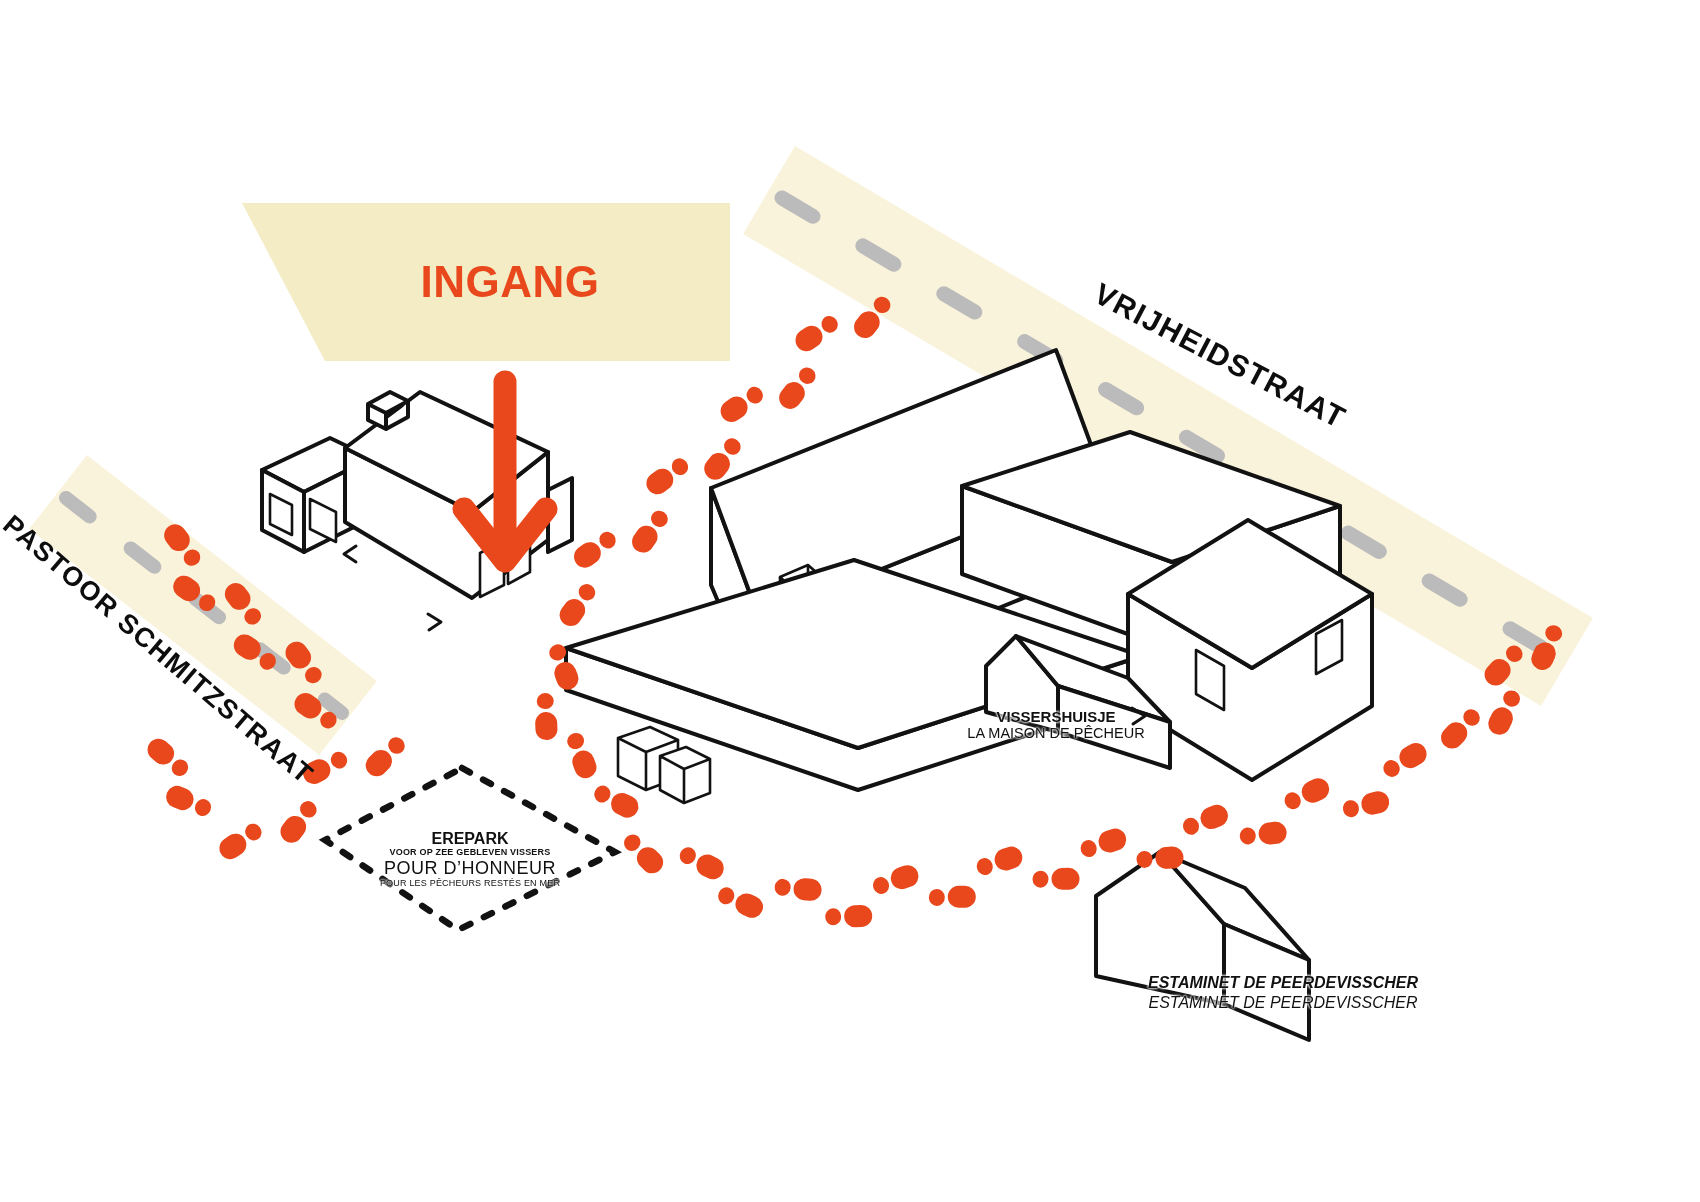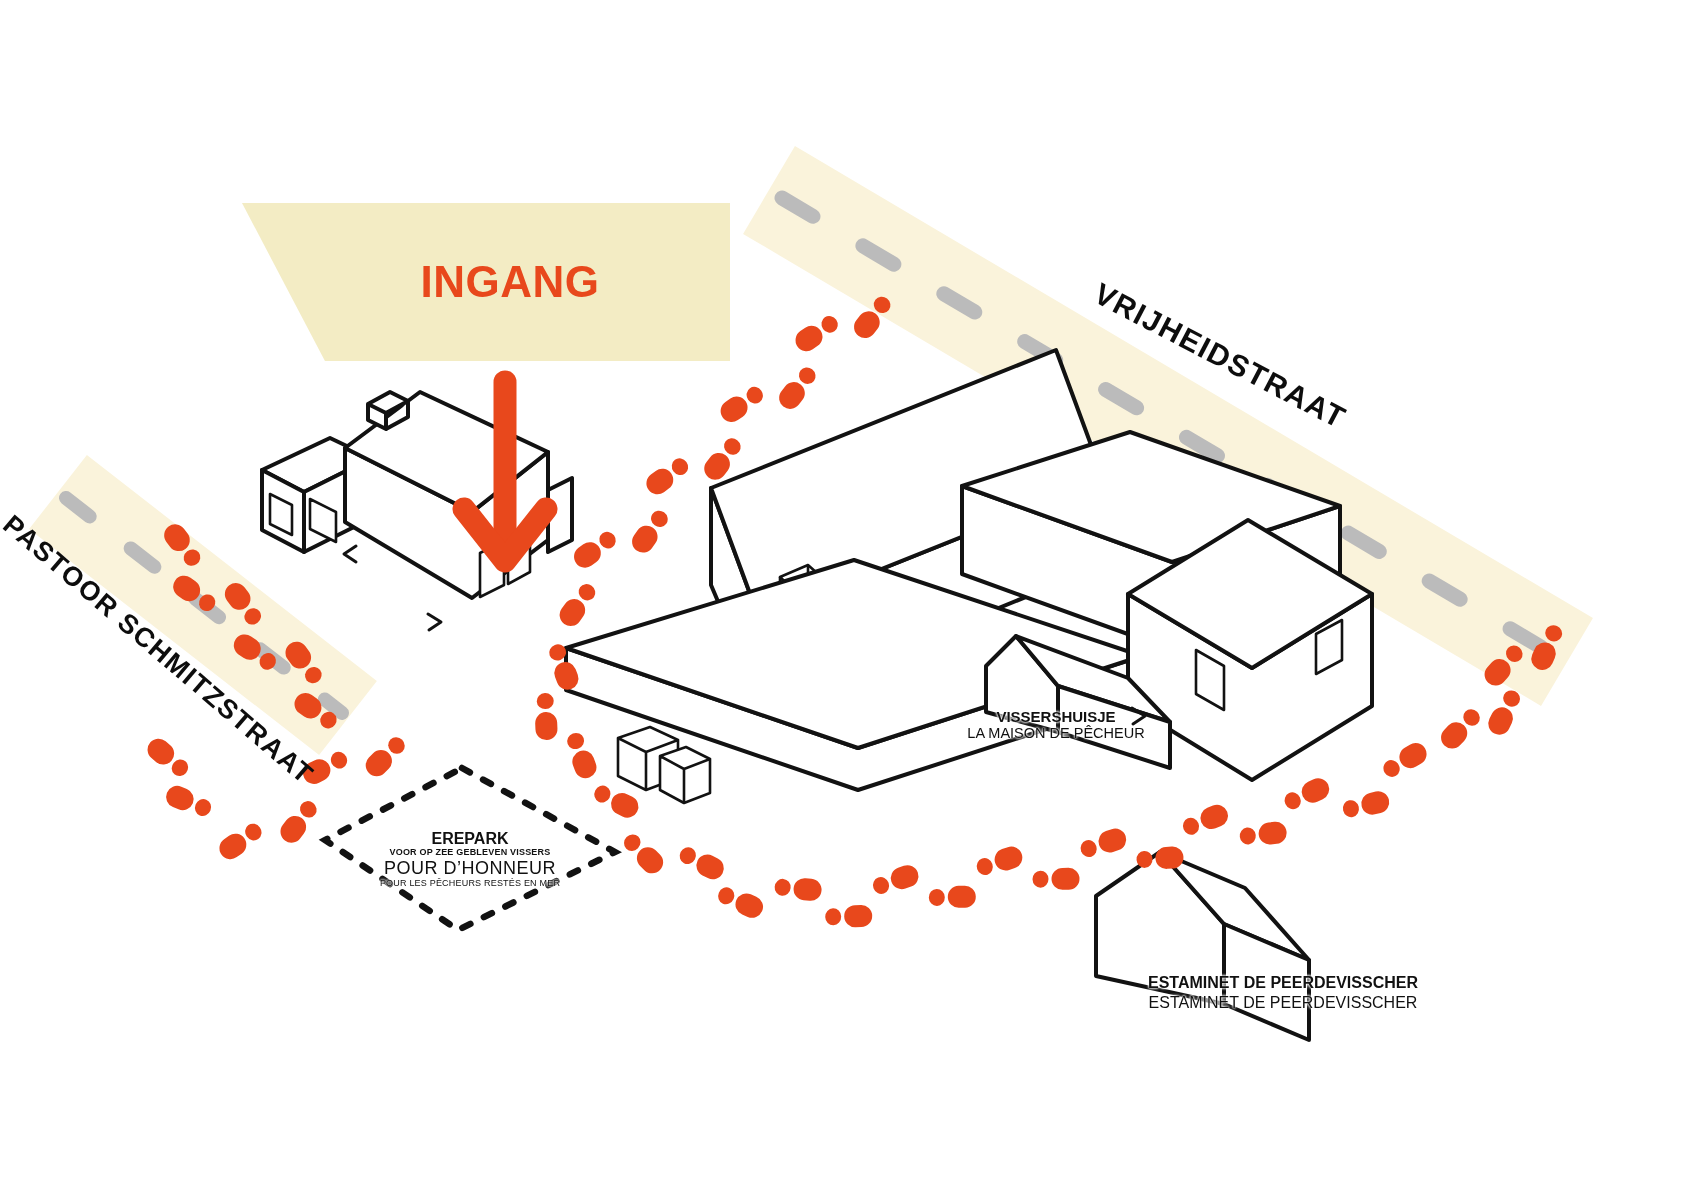--- a/index.html
+++ b/index.html
@@ -18,21 +18,21 @@
        text-shadow:0 0 3px #fff,0 0 3px #fff,0 0 2px #fff;line-height:1.12;}
   .lbl .b{font-weight:bold;}
   .lbl .r{font-weight:normal;}
   .stack div{white-space:nowrap;}
   #depot-label{left:378px;top:598px;font-size:15px;line-height:16.5px;}
   #depot-label .r{font-size:14.5px;}
   #vissershuisje-label{left:1056px;top:707px;font-size:15px;line-height:16px;margin-top:18px;}
   #vissershuisje-label .r{font-size:14.5px;}
   #navigo-label{left:1510px;top:784px;font-size:16.5px;line-height:17px;}
   #navigo-label .r{font-size:15.5px;}
-  #estaminet-label{left:1283px;top:993px;font-size:16px;line-height:20px;}
+  #estaminet-label{left:1283px;top:993px;font-size:16px;line-height:20px;font-style:italic;}
   #erepark-label{left:470px;top:847px;}
   #erepark-label .l1{font-size:16px;font-weight:bold;line-height:17px;margin-top:24px;}
   #erepark-label .l2{font-size:9px;font-weight:bold;line-height:11px;letter-spacing:.2px;}
   #erepark-label .l3{font-size:18px;font-weight:normal;line-height:20px;letter-spacing:.5px;}
   #erepark-label .l4{font-size:9px;font-weight:normal;line-height:11px;letter-spacing:.2px;}
   .street-label{position:absolute;font-weight:600;letter-spacing:1.5px;white-space:nowrap;color:#0d0d0d;}
   #vrijheidstraat-label{left:1220px;top:356px;font-size:30px;
       transform:translate(-50%,-50%) rotate(27.5deg);}
   #pastoor-label{left:158px;top:650px;font-size:27px;
       transform:translate(-50%,-50%) rotate(40.5deg);}

